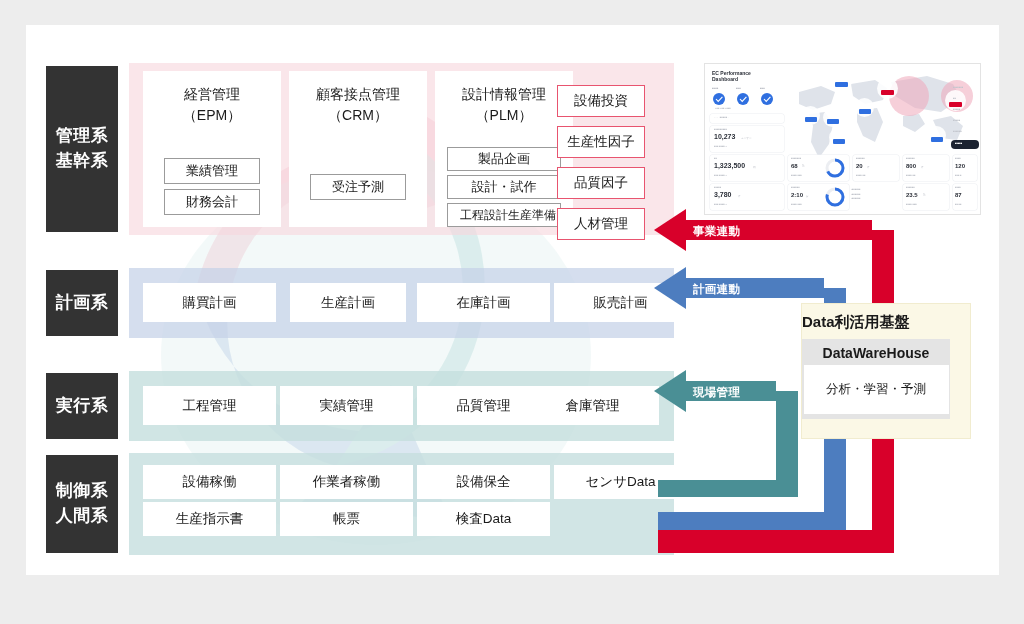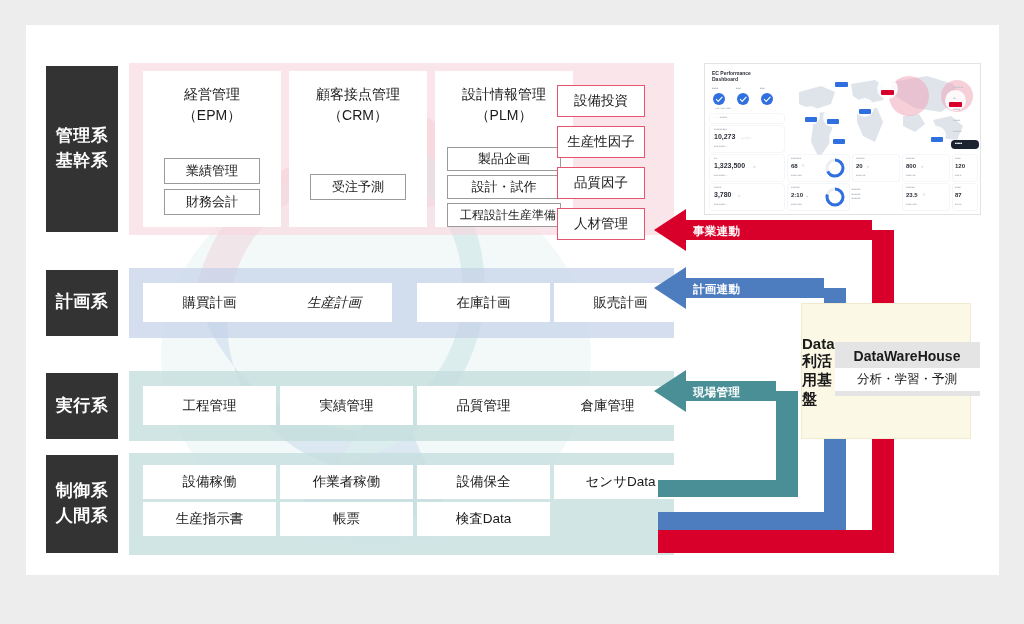--- a/index.html
+++ b/index.html
@@ -110,22 +110,22 @@
     font-weight: bold;
     white-space: nowrap;
     letter-spacing: 0.3px;
   }
 
   
   #dataplat {
     background: #fbf8e6;
     border: 1px solid #f1eccf;
     display: flex;
-    flex-direction: row;
-    align-items: center;
+    flex-direction: column;
+    align-items: flex-start;
   }
   #dataplat .dp-title {
     font-size: 15px;
     font-weight: bold;
     color: #1a1a1a;
     margin-top: 9px;
     margin-bottom: 7px;
   }
   .dp-block {
     background: #e4e4e4;
@@ -141,21 +141,21 @@
     font-weight: bold;
     color: #1a1a1a;
     padding: 2px 0 4px 0;
   }
   .dp-block .dp-body {
     background: #ffffff;
     width: 145px;
     text-align: center;
     font-size: 12.5px;
     color: #1a1a1a;
-    padding: 3px 0;
+    padding: 16px 0;
   }
 
   
   #dash {
     background: #ffffff;
     border: 1px solid #e3e3e3;
     overflow: hidden;
   }
   #dashinner { position: absolute; inset: 0; }
   .dash-t { position: absolute; font-weight: bold; color: #2b2f38; }
@@ -237,40 +237,40 @@
       <div class="sub abs" style="left:12px; top:132px; width:114px; height:24px;
                   font-size:12px;padding-left:8px;">工程設計生産準備</div>
     </div>
 
     <div class="abs sub-red" style="left:531px; top:60px; width:88px; height:32px;">設備投資</div>
     <div class="abs sub-red" style="left:531px; top:101px; width:88px; height:32px;">生産性因子</div>
     <div class="abs sub-red" style="left:531px; top:142px; width:88px; height:32px;">品質因子</div>
     <div class="abs sub-red" style="left:531px; top:183px; width:88px; height:32px;">人材管理</div>
 
     <div class="abs rowlabel" style="left:20px; top:245px; width:72px; height:66px;">
-      <span style="white-space:pre-line; font-family:Liberation Mono, monospace;">計画系</span>
+      <span style="white-space:pre-line; ">計画系</span>
     </div>
 
     <div class="abs band band-plan" style="left:103px; top:243px; width:545px; height:70px;"></div>
 
     <div class="abs tile" style="left:117px; top:258px; width:133px; height:39px;">購買計画</div>
-    <div class="abs tile" style="left:250px; top:258px; width:116px; height:39px;font-style:italic;">生産計画</div>
+    <div class="abs tile" style="left:264px; top:258px; width:116px; height:39px;">生産計画</div>
     <div class="abs tile" style="left:391px; top:258px; width:133px; height:39px;">在庫計画</div>
     <div class="abs tile" style="left:528px; top:258px; width:133px; height:39px;">販売計画</div>
 
     <div class="abs rowlabel" style="left:20px; top:348px; width:72px; height:66px;">
       <span style="white-space:pre-line; text-align:center;">実行系</span>
     </div>
 
     <div class="abs band band-exec" style="left:103px; top:346px; width:545px; height:70px;"></div>
 
     <div class="abs tile" style="left:117px; top:361px; width:133px; height:39px;">工程管理</div>
     <div class="abs tile" style="left:391px; top:361px; width:133px; height:39px;">品質管理</div>
     <div class="abs tile" style="left:254px; top:361px; width:133px; height:39px;">実績管理</div>
-    <div class="abs tile" style="left:515px; top:361px; width:133px; height:39px;">倉庫管理</div>
+    <div class="abs tile" style="left:500px; top:361px; width:133px; height:39px;">倉庫管理</div>
 
     <div class="abs rowlabel" style="left:20px; top:430px; width:72px; height:98px;">
       <span style="white-space:pre-line; text-align:center;">制御系
 人間系</span>
     </div>
 
     <div class="abs band band-control" style="left:103px; top:428px; width:545px; height:102px;"></div>
 
     <div class="abs tile" style="left:117px; top:440px; width:133px; height:34px;">設備稼働</div>
     <div class="abs tile" style="left:254px; top:440px; width:133px; height:34px;">作業者稼働</div>

